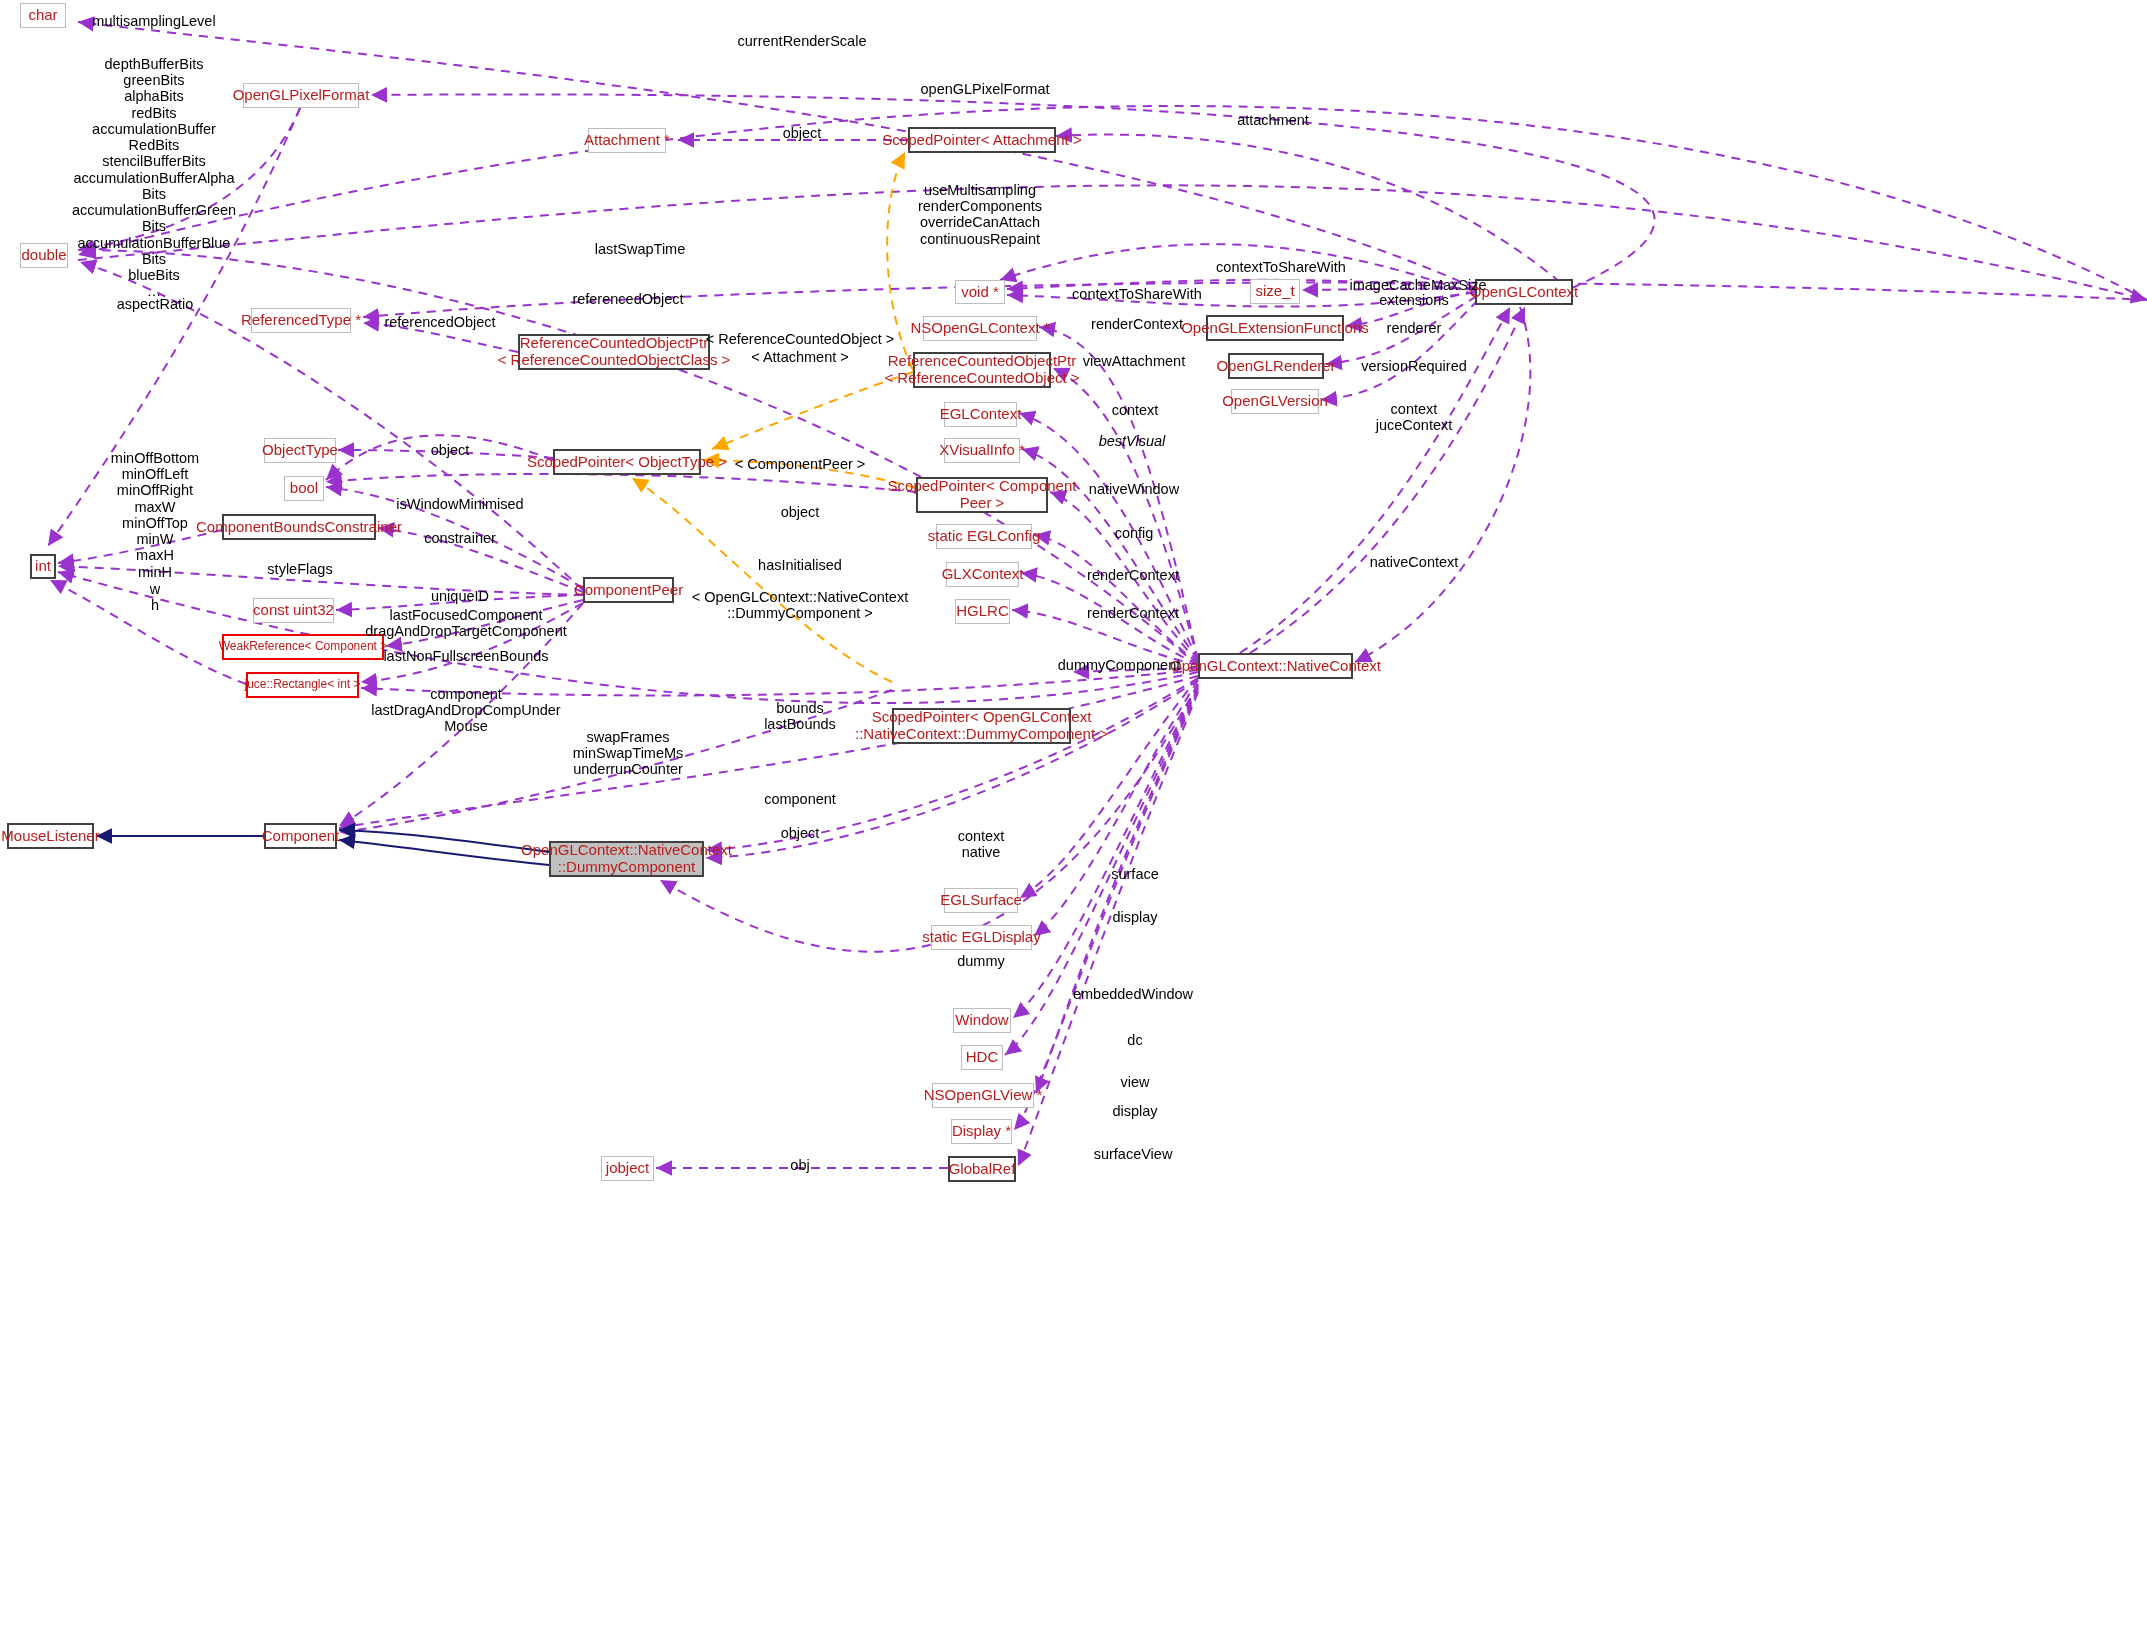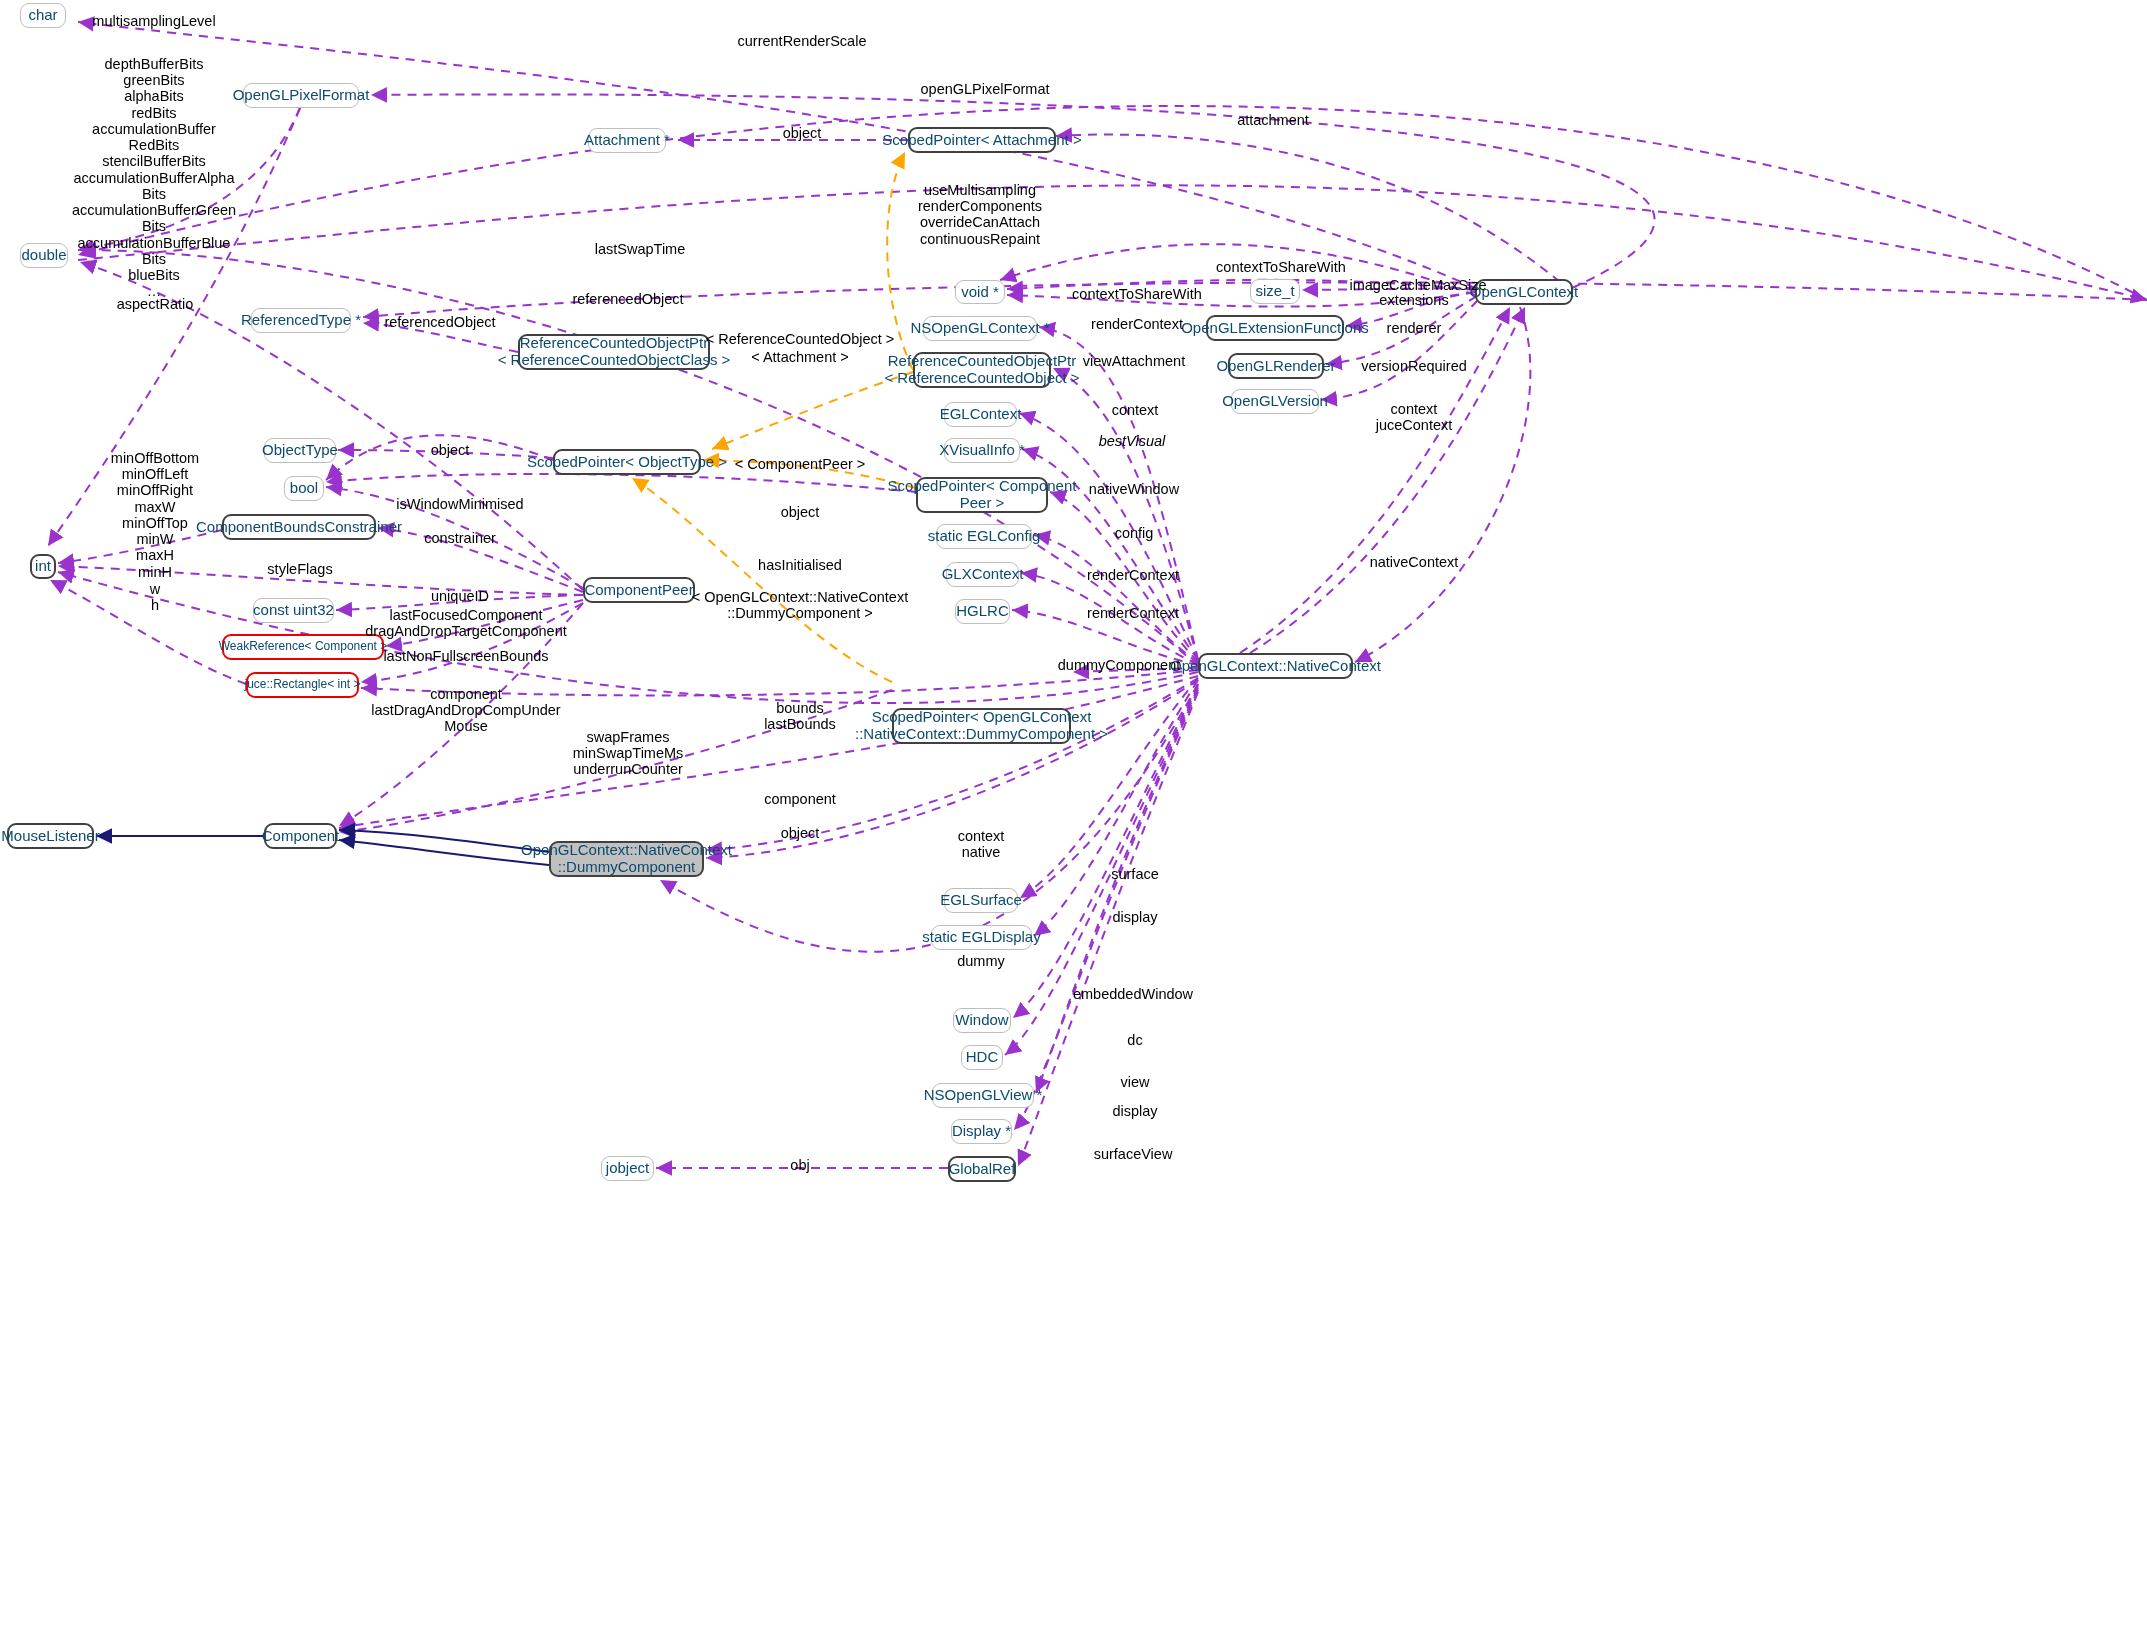--- a/index.html
+++ b/index.html
@@ -1,21 +1,21 @@
 <!DOCTYPE html>
 <html><head>
 <meta charset="utf-8">
 <style>
   html,body{margin:0;padding:0;background:#ffffff;}
   #canvas{position:relative;width:2147px;height:1632px;background:#fff;
           font-family:"Liberation Sans","DejaVu Sans",sans-serif;}
   svg#edges{position:absolute;left:0;top:0;width:2147px;height:1632px;}
   .node{position:absolute;box-sizing:border-box;display:flex;align-items:center;
         justify-content:center;text-align:center;background:#ffffff;
-        color:#0c4a6e;line-height:1.12;white-space:pre;border-radius:9px;}
+        color:#b91c1c;line-height:1.12;white-space:pre;}
   .n-plain{border:1px solid #bdbdbd;font-size:15px;}
   .n-bold{border:2px solid #404040;font-size:15px;}
   .n-red{border:2px solid #ee0000;font-size:12px;}
   .n-cur{border:2px solid #404040;background:#c0c0c0;font-size:15px;}
   .lbl{position:absolute;font-size:14.5px;color:#000;text-align:center;
        white-space:pre;line-height:1.12;transform:translateX(-50%);}
 </style>
 </head>
 <body>
 
@@ -184,21 +184,21 @@
       <div class="node n-plain" style="left: 1250px; top: 279px; width: 50px; height: 25px;">size_t</div>
       <div class="node n-bold" style="left: 1206px; top: 315px; width: 138px; height: 26px;">OpenGLExtensionFunctions</div>
       <div class="node n-bold" style="left: 1228px; top: 353px; width: 96px; height: 26px;">OpenGLRenderer</div>
       <div class="node n-plain" style="left: 1231px; top: 389px; width: 88px; height: 25px;">OpenGLVersion</div>
       <div class="node n-bold" style="left: 1475px; top: 279px; width: 98px; height: 26px;">OpenGLContext</div>
       <div class="node n-plain" style="left: 264px; top: 438px; width: 72px; height: 25px;">ObjectType</div>
       <div class="node n-plain" style="left: 284px; top: 476px; width: 40px; height: 25px;">bool</div>
       <div class="node n-bold" style="left: 222px; top: 514px; width: 154px; height: 26px;">ComponentBoundsConstrainer</div>
       <div class="node n-bold" style="left: 553px; top: 449px; width: 148px; height: 26px;">ScopedPointer&lt; ObjectType &gt;</div>
       <div class="node n-bold" style="left: 30px; top: 554px; width: 26px; height: 25px;">int</div>
-      <div class="node n-bold" style="left: 583px; top: 577px; width: 112px; height: 26px;">ComponentPeer</div>
+      <div class="node n-bold" style="left: 583px; top: 577px; width: 91px; height: 26px;">ComponentPeer</div>
       <div class="node n-plain" style="left: 253px; top: 598px; width: 81px; height: 25px;">const uint32</div>
       <div class="node n-red" style="left: 222px; top: 634px; width: 162px; height: 26px;">WeakReference&lt; Component &gt;</div>
       <div class="node n-red" style="left: 246px; top: 672px; width: 113px; height: 26px;">juce::Rectangle&lt; int &gt;</div>
       <div class="node n-bold" style="left: 892px; top: 672px; width: 179px; height: 36px; margin-top: 36px;">ScopedPointer&lt; OpenGLContext
 ::NativeContext::DummyComponent &gt;</div>
       <div class="node n-bold" style="left: 1198px; top: 653px; width: 155px; height: 26px;">OpenGLContext::NativeContext</div>
       <div class="node n-bold" style="left: 7px; top: 823px; width: 87px; height: 26px;">MouseListener</div>
       <div class="node n-bold" style="left: 264px; top: 823px; width: 73px; height: 26px;">Component</div>
       <div class="node n-cur" style="left: 549px; top: 841px; width: 155px; height: 36px;">OpenGLContext::NativeContext
 ::DummyComponent</div>

